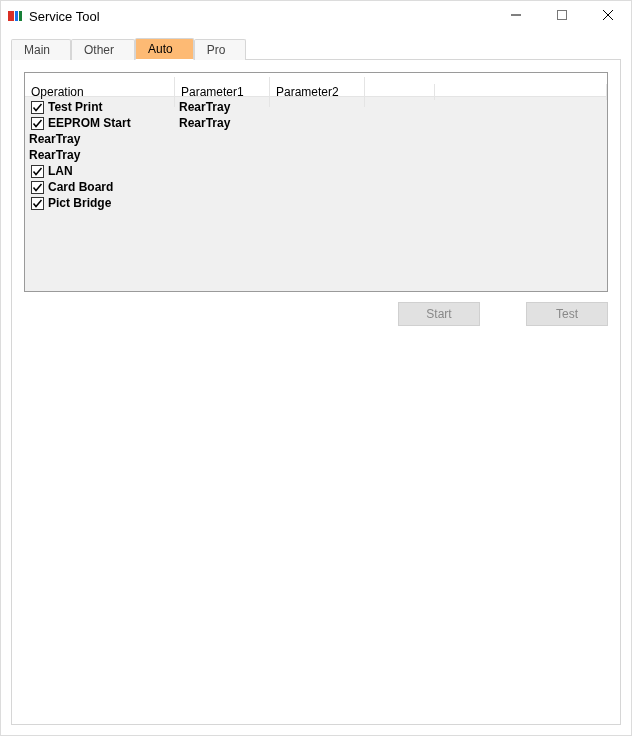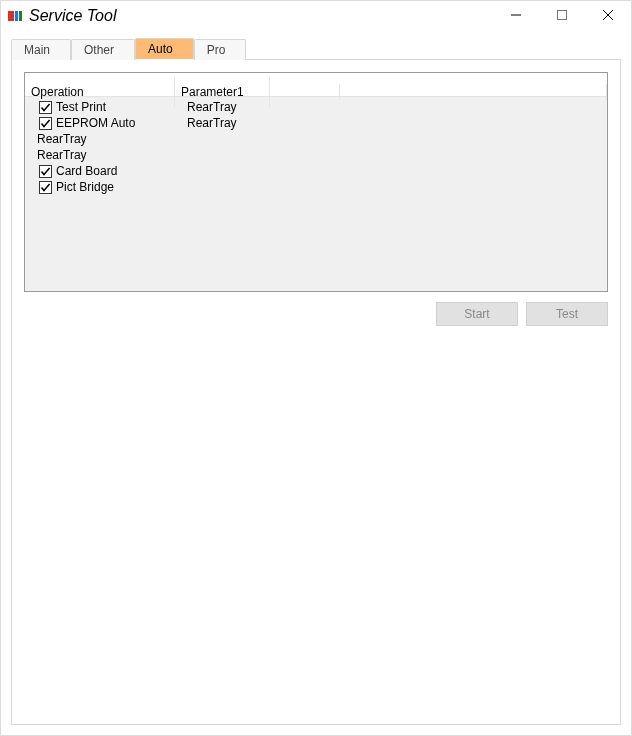--- a/index.html
+++ b/index.html
@@ -27,24 +27,23 @@
     align-items: center;
     padding: 0 0 0 6px;
     background: #ffffff;
   }
   .titlebar .app-icon {
     width: 16px;
     height: 16px;
     margin-right: 6px;
   }
   .titlebar .title-text {
-    font-size: 16px;
+    font-size: 13px;
     color: #000;
     flex: 0 0 auto;
-    font-style: italic;
   }
   .titlebar .spacer {
     flex: 1;
   }
   .titlebar .win-btn {
     width: 46px;
     height: 30px;
     display: flex;
     align-items: center;
     justify-content: center;
@@ -112,21 +111,22 @@
     box-sizing: border-box;
     border-right: 1px solid #e4e4e4;
     padding: 8px 6px;
     white-space: nowrap;
     overflow: hidden;
     margin-top: 14px;
   }
   .lv-body {
     flex: 1;
     overflow: auto;
-    padding: 2px 8px;
+    padding: 2px 0;
+    font-weight: bold;
   }
   .lv-row {
     display: flex;
     align-items: center;
     height: 16px;
     font-size: 12px;
     color: #000;
   }
   .lv-row .cell {
     box-sizing: border-box;
@@ -157,20 +157,21 @@
     width: 80px;
     height: 22px;
     background: #e1e1e1;
     border: 1px solid #d0d0d0;
     color: #888;
     font-size: 12px;
     display: flex;
     align-items: center;
     justify-content: center;
     cursor: default;
+    margin-left: 38px;
   }
 </style>
 </head>
 <body>
 
 <div class="window">
 
   <div class="titlebar">
     <span class="app-icon">
       <svg viewBox="0 0 16 16" width="16" height="16">
@@ -213,20 +214,21 @@
       <div class="tab active"><span>Auto</span></div>
       <div class="tab"><span>Pro</span></div>
     </div>
 
     <div class="tabpanel">
 
       <div class="listview">
         <div class="lv-header">
           <div class="col col-op"><span>Operation</span></div>
           <div class="col col-p1"><span>Parameter1</span></div>
+          <div class="col col-p2"><span>Parameter2</span></div>
           <div class="col col-x1"></div>
           <div class="col col-x2"></div>
         </div>
         <div class="lv-body" id="lv-body">
 
         <div class="lv-row">
               <div class="cell col-op">
                 <span class="chk"><svg viewBox="0 0 13 13" width="13" height="13">
                     <rect x="0.5" y="0.5" width="12" height="12" fill="#fff" stroke="#333" stroke-width="1"></rect>
                     <path d="M2.5 6.5 L5 9.5 L10.5 3" fill="none" stroke="#000" stroke-width="1.5"></path>
@@ -235,31 +237,42 @@
               </div>
               <div class="cell col-p1">RearTray</div>
               <div class="cell col-p2"></div>
             </div>
             <div class="lv-row">
               <div class="cell col-op">
                 <span class="chk"><svg viewBox="0 0 13 13" width="13" height="13">
                     <rect x="0.5" y="0.5" width="12" height="12" fill="#fff" stroke="#333" stroke-width="1"></rect>
                     <path d="M2.5 6.5 L5 9.5 L10.5 3" fill="none" stroke="#000" stroke-width="1.5"></path>
                   </svg></span>
-                <span>EEPROM Auto</span>
+                <span>EEPROM Start</span>
               </div>
               <div class="cell col-p1">RearTray</div>
               <div class="cell col-p2"></div>
             </div>
             <div class="lv-row">
               <div class="cell col-p1">RearTray</div>
               <div class="cell col-p2"></div>
             </div>
             <div class="lv-row">
               <div class="cell col-p1">RearTray</div>
+              <div class="cell col-p2"></div>
+            </div>
+            <div class="lv-row">
+              <div class="cell col-op">
+                <span class="chk"><svg viewBox="0 0 13 13" width="13" height="13">
+                    <rect x="0.5" y="0.5" width="12" height="12" fill="#fff" stroke="#333" stroke-width="1"></rect>
+                    <path d="M2.5 6.5 L5 9.5 L10.5 3" fill="none" stroke="#000" stroke-width="1.5"></path>
+                  </svg></span>
+                <span>LAN</span>
+              </div>
+              <div class="cell col-p1"></div>
               <div class="cell col-p2"></div>
             </div>
             <div class="lv-row">
               <div class="cell col-op">
                 <span class="chk"><svg viewBox="0 0 13 13" width="13" height="13">
                     <rect x="0.5" y="0.5" width="12" height="12" fill="#fff" stroke="#333" stroke-width="1"></rect>
                     <path d="M2.5 6.5 L5 9.5 L10.5 3" fill="none" stroke="#000" stroke-width="1.5"></path>
                   </svg></span>
                 <span>Card Board</span>
               </div>

